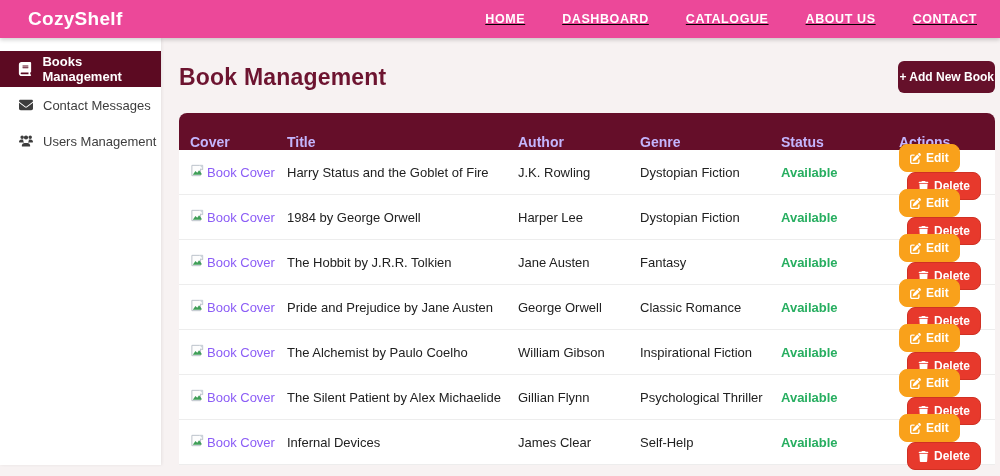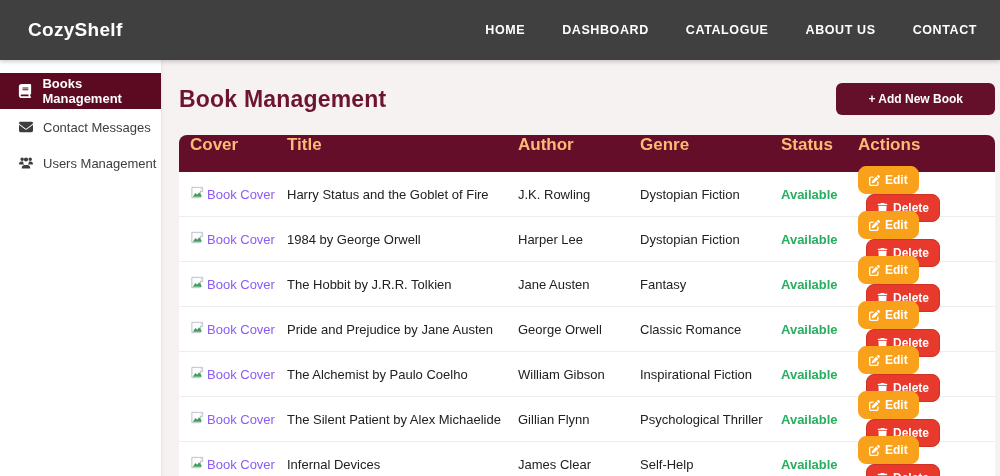--- a/index.html
+++ b/index.html
@@ -1,54 +1,54 @@
 <!DOCTYPE html>
 <html><head>
 <meta charset="utf-8">
 <style>
   * { box-sizing: border-box; margin: 0; padding: 0; }
   html,body { width:1000px; height:476px; overflow:hidden; }
   body { font-family:"Liberation Sans", sans-serif; background:#f7f2f2; }
 
   
-  .topnav{ height:60px; background:#404040; display:flex; align-items:center;
+  .topnav{ height:38px; background:#ec4899; display:flex; align-items:center;
            justify-content:space-between; padding:0 23px 0 28px; position:relative; z-index:3;
            box-shadow:0 2px 4px rgba(0,0,0,.18); }
   .logo{ color:#fff; font-size:19px; font-weight:800; letter-spacing:.3px; }
-  .nav-links{ display:flex; gap:37px; align-items:center; }
+  .nav-links{ display:flex; gap:37px; align-items:center;text-decoration:underline; }
   .nav-link{ color:#fff; font-size:12.5px; font-weight:700; letter-spacing:.6px; cursor:pointer; white-space:nowrap; }
 
   
   .layout{ display:flex; height:427px; }
   .sidebar{ width:161px; background:#fff; padding-top:13px; flex:none;
             box-shadow:1px 0 3px rgba(0,0,0,.07); position:relative; z-index:2; }
   .side-item{ display:flex; align-items:center; gap:10px; height:36px; padding-left:18px;
               font-size:13px; color:#3d3d3d; cursor:pointer; }
   .side-item .icn{ width:15px; height:15px; display:inline-flex; align-items:center; justify-content:center; }
   .side-item .icn svg{ width:14px; height:14px; fill:currentColor; }
   .side-item.active{ background:#5c0a22; color:#fff; font-weight:700; }
 
   .main{ flex:1; padding:0 5px 0 18px; background:#f7f2f2; }
   .main-header{ display:flex; justify-content:space-between; align-items:center; margin:23px 0 20px; }
   .page-title{ font-size:23px; font-weight:800; color:#6d1430; letter-spacing:.2px; }
   .add-btn{ background:#65102a; color:#fff; border:none; border-radius:6px; font-family:inherit;
-            font-size:12px; font-weight:700; padding:9px 32px; cursor:pointer; }
+            font-size:12px; font-weight:700; padding:9px 1px; cursor:pointer; }
 
   
   .table{ background:#fff; border-radius:8px 8px 0 0; }
-  .thead{ display:flex; align-items:flex-start; height:37px; background:#650e29; color:#fdba74;
-          border-radius:8px 8px 0 0; font-size:17px; font-weight:700; }
+  .thead{ display:flex; align-items:flex-end; height:37px; background:#650e29; color:#c4b5fd;
+          border-radius:8px 8px 0 0; font-size:14px; font-weight:700; }
   .trow{ display:flex; align-items:center; height:45px; background:#fff;
          border-bottom:1px solid #ededed; font-size:13px; color:#212121; }
   .c-cover{ width:108px; padding-left:11px; flex:none; }
   .c-title{ width:231px; flex:none; }
   .c-author{ width:122px; flex:none; }
   .c-genre{ width:141px; flex:none; }
   .c-status{ width:77px; flex:none; }
-  .c-actions{ flex:1; }
+  .c-actions{ flex:1;margin-left:41px; }
 
   .cover-ph{ display:flex; align-items:center; gap:2px; color:#8b5cf6; font-size:13px; }
   .cover-ph svg{ width:15px; height:15px; flex:none; }
   .status-txt{ color:#27ae60; font-weight:700; }
 
   .btn{ display:inline-flex; align-items:center; gap:5px; border-radius:8px; color:#fff;
         font-family:inherit; font-size:12px; font-weight:700; padding:6px 10px; cursor:pointer; }
   .btn svg{ width:11px; height:11px; fill:#fff; }
   .btn-edit{ background:#f9a11b; border:1px solid #f9a11b; }
   .btn-delete{ background:#e7392c; border:1px solid #cf3124; margin-left:8px;justify-content:flex-end; }

